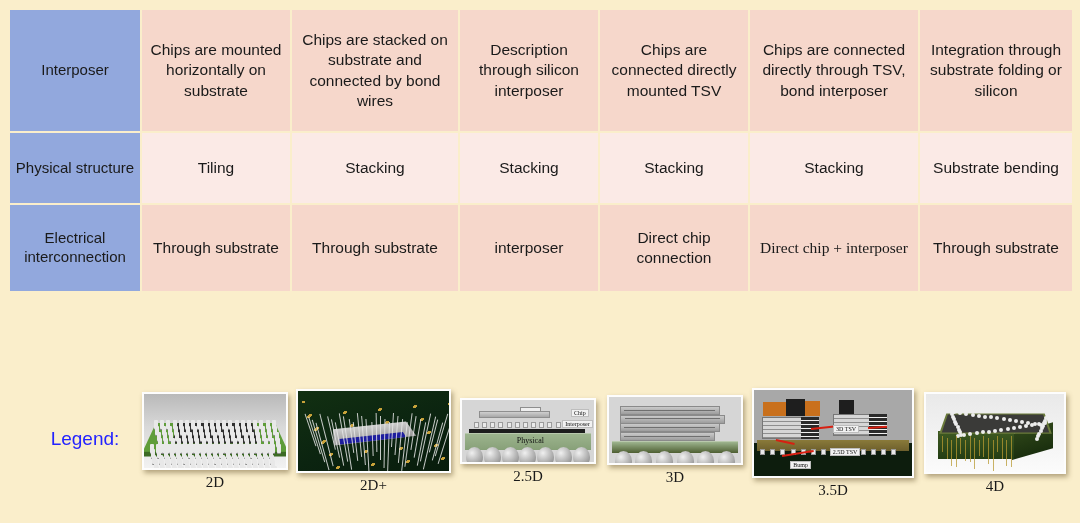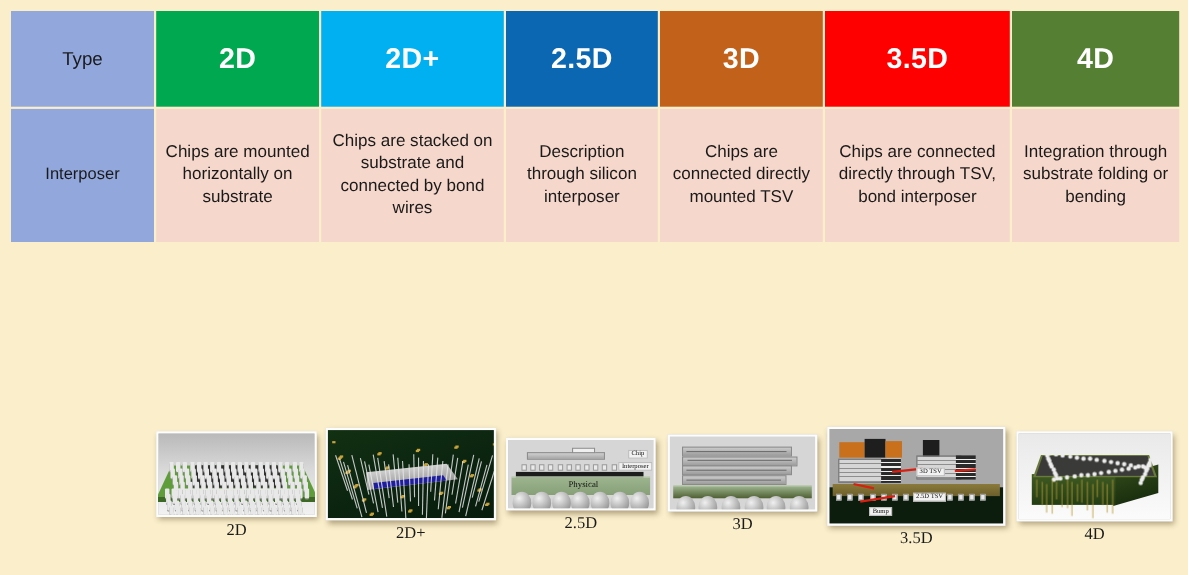--- a/index.html
+++ b/index.html
@@ -186,46 +186,56 @@
     <colgroup>
       <col style="width:130px">
         <col style="width:148px">
         <col style="width:166px">
       <col style="width:138px">
         <col style="width:148px">
         <col style="width:168px">
         <col style="width:152px">
     </colgroup>
     <tbody>
-      <tr class="hdr-row">
-        <td class="row-label-head">Type</td>
-        <td class="type-head" style="background: rgb(0, 168, 79);">2D</td>
-        <td class="type-head" style="background: rgb(0, 176, 240);">2D+</td>
-        <td class="type-head" style="background: rgb(11, 103, 178);">2.5D</td>
-        <td class="type-head" style="background: rgb(194, 97, 26);">3D</td>
-        <td class="type-head" style="background: rgb(254, 0, 0);">3.5D</td>
-        <td class="type-head" style="background: rgb(85, 128, 52);">4D</td>
-      </tr>
 
       <tr class="desc-row">
         <td class="row-label">Interposer</td>
         <td class="cell">Chips are mounted horizontally on substrate</td>
         <td class="cell">Chips are stacked on substrate and connected by bond wires</td>
         <td class="cell">Description through silicon interposer</td>
         <td class="cell">Chips are connected directly mounted TSV</td>
         <td class="cell">Chips are connected directly through TSV, bond interposer</td>
-        <td class="cell">Integration through substrate folding or bending</td>
+        <td class="cell">Integration through substrate folding or silicon</td>
       </tr>
 
-
+      <tr class="phys-row">
+        <td class="row-label">Physical structure</td>
+        <td class="cell">Tiling</td>
+        <td class="cell">Stacking</td>
+        <td class="cell">Stacking</td>
+        <td class="cell">Stacking</td>
+        <td class="cell">Stacking</td>
+        <td class="cell">Substrate bending</td>
+      </tr>
+
+      <tr class="elec-row">
+        <td class="row-label">Electrical interconnection</td>
+        <td class="cell">Through substrate</td>
+        <td class="cell">Through substrate</td>
+        <td class="cell">interposer</td>
+        <td class="cell">Direct chip connection</td>
+        <td class="cell serif">Direct chip + interposer</td>
+        <td class="cell">Through substrate</td>
+      </tr>
     </tbody>
   </table>
 
   <div class="legend-area">
 
+    <div class="legend-title">Legend:</div>
 
     <div class="legend-item" style="left:142px; top:10px; width:146px;">
       <div class="legend-thumb" style="height:78px;">
         <div class="art grad-gray">
           <div class="chip2d-board"></div>
           <div class="chip2d-die"></div>
           <div class="pins" id="pins2d">
               <i style="left:10px;top:26px"></i>
               <i style="left:16.2px;top:26px"></i>
               <i style="left:22.4px;top:26px"></i>

